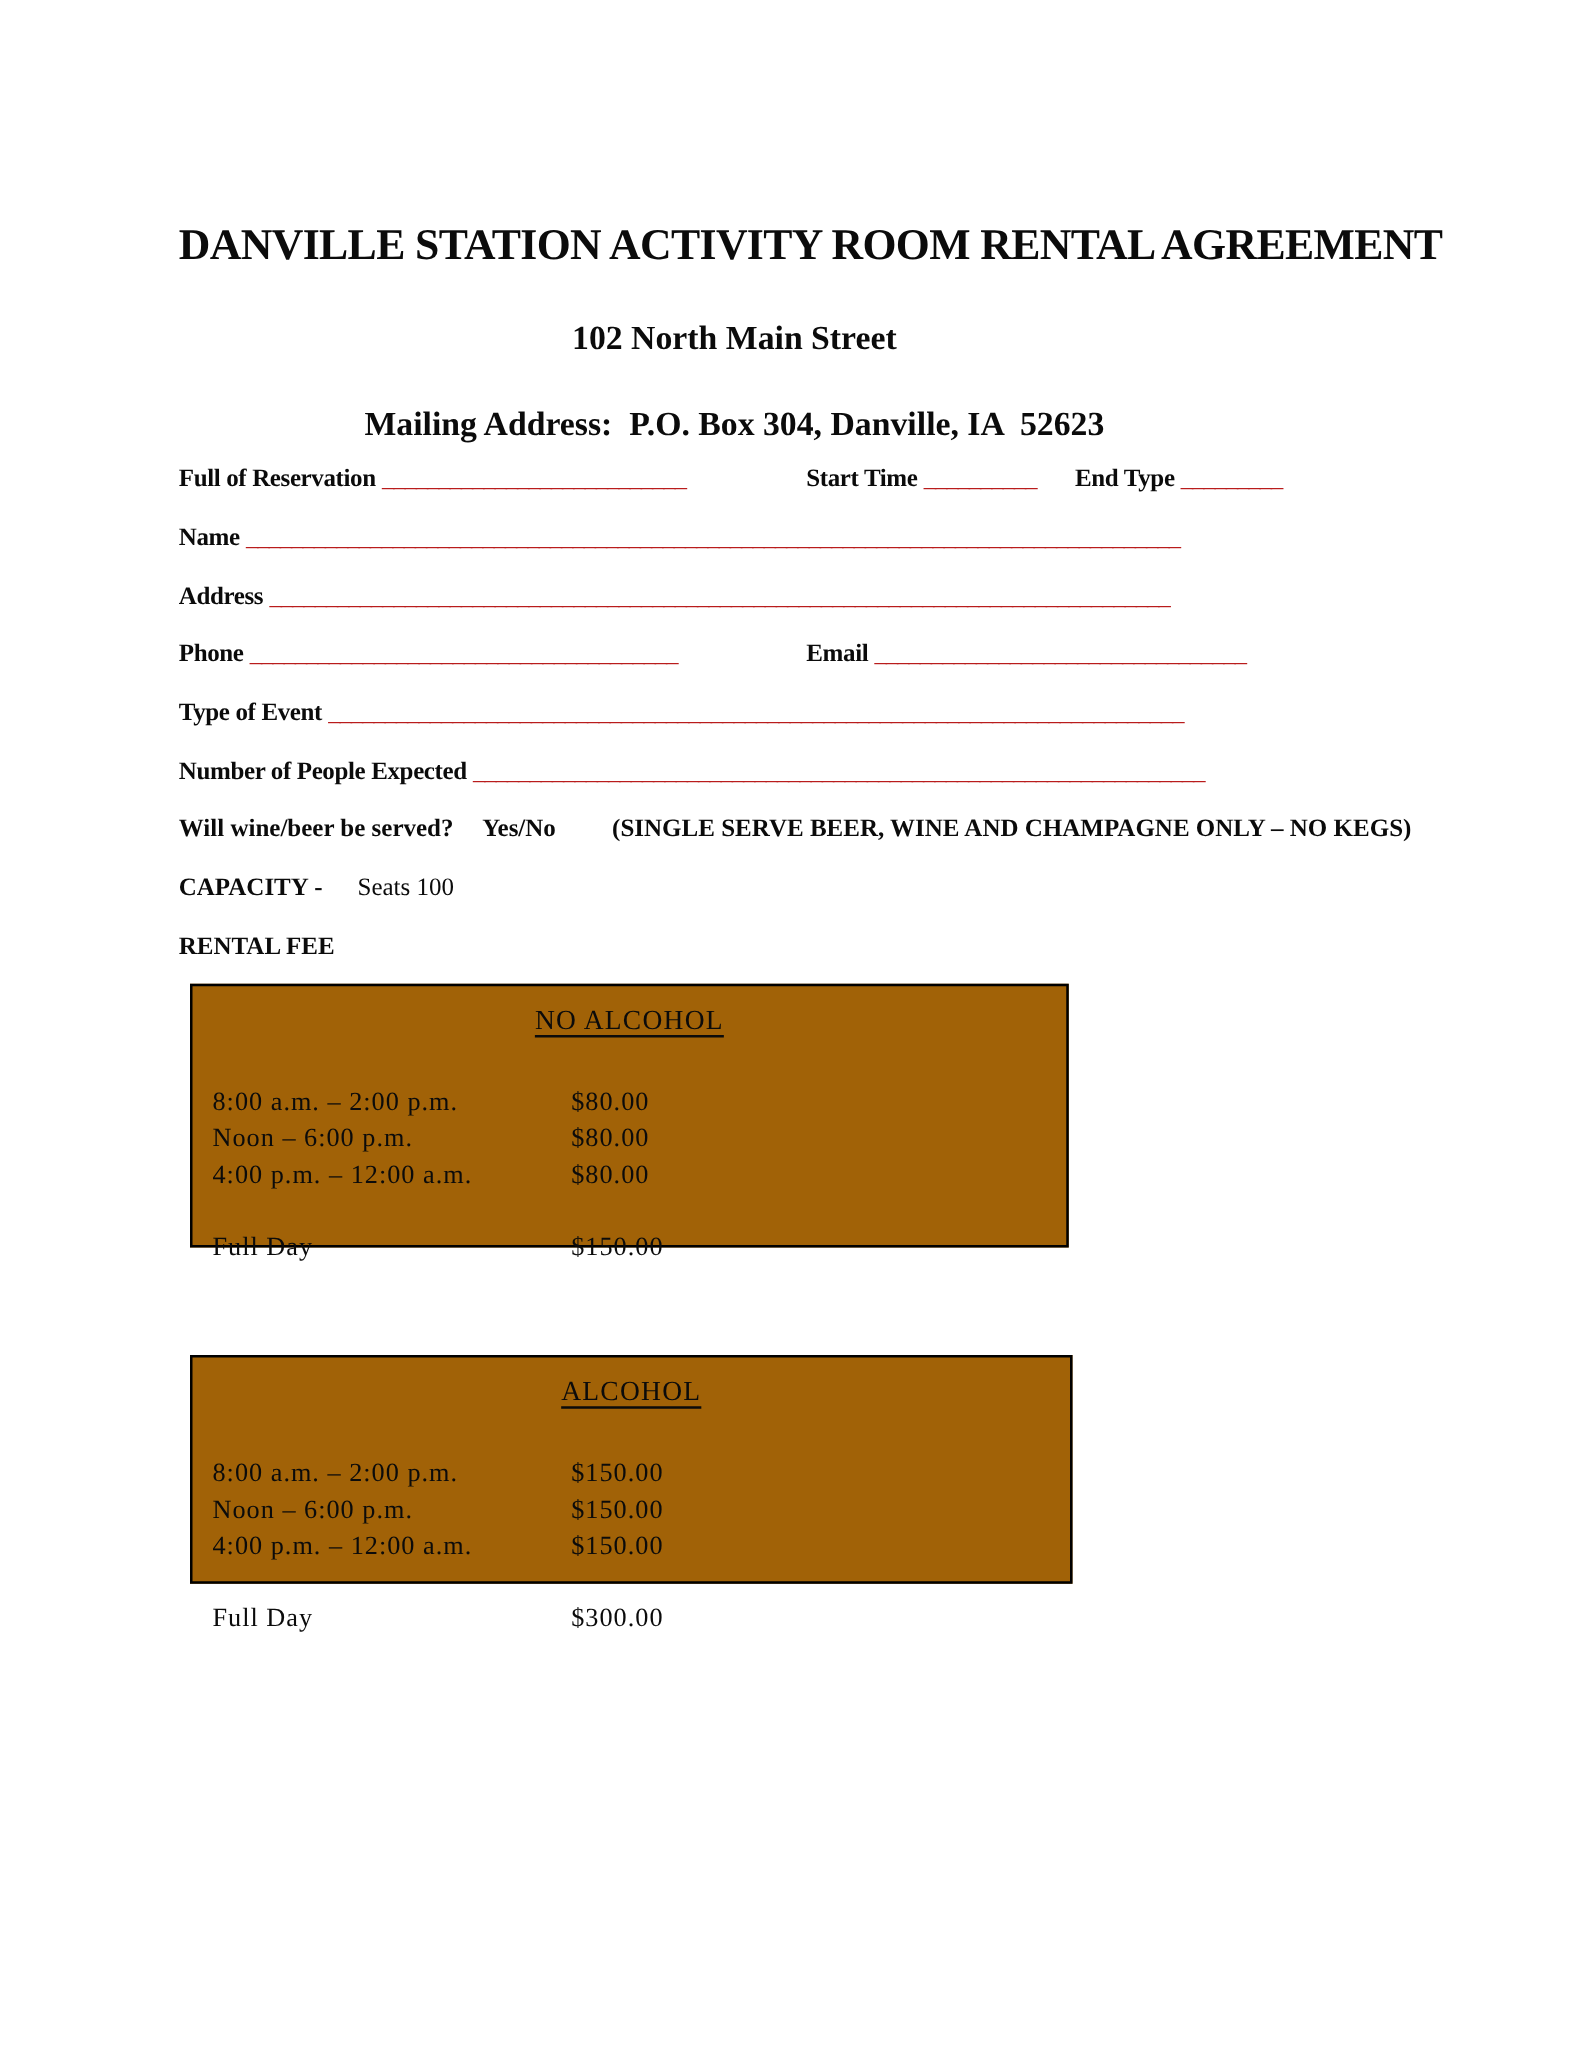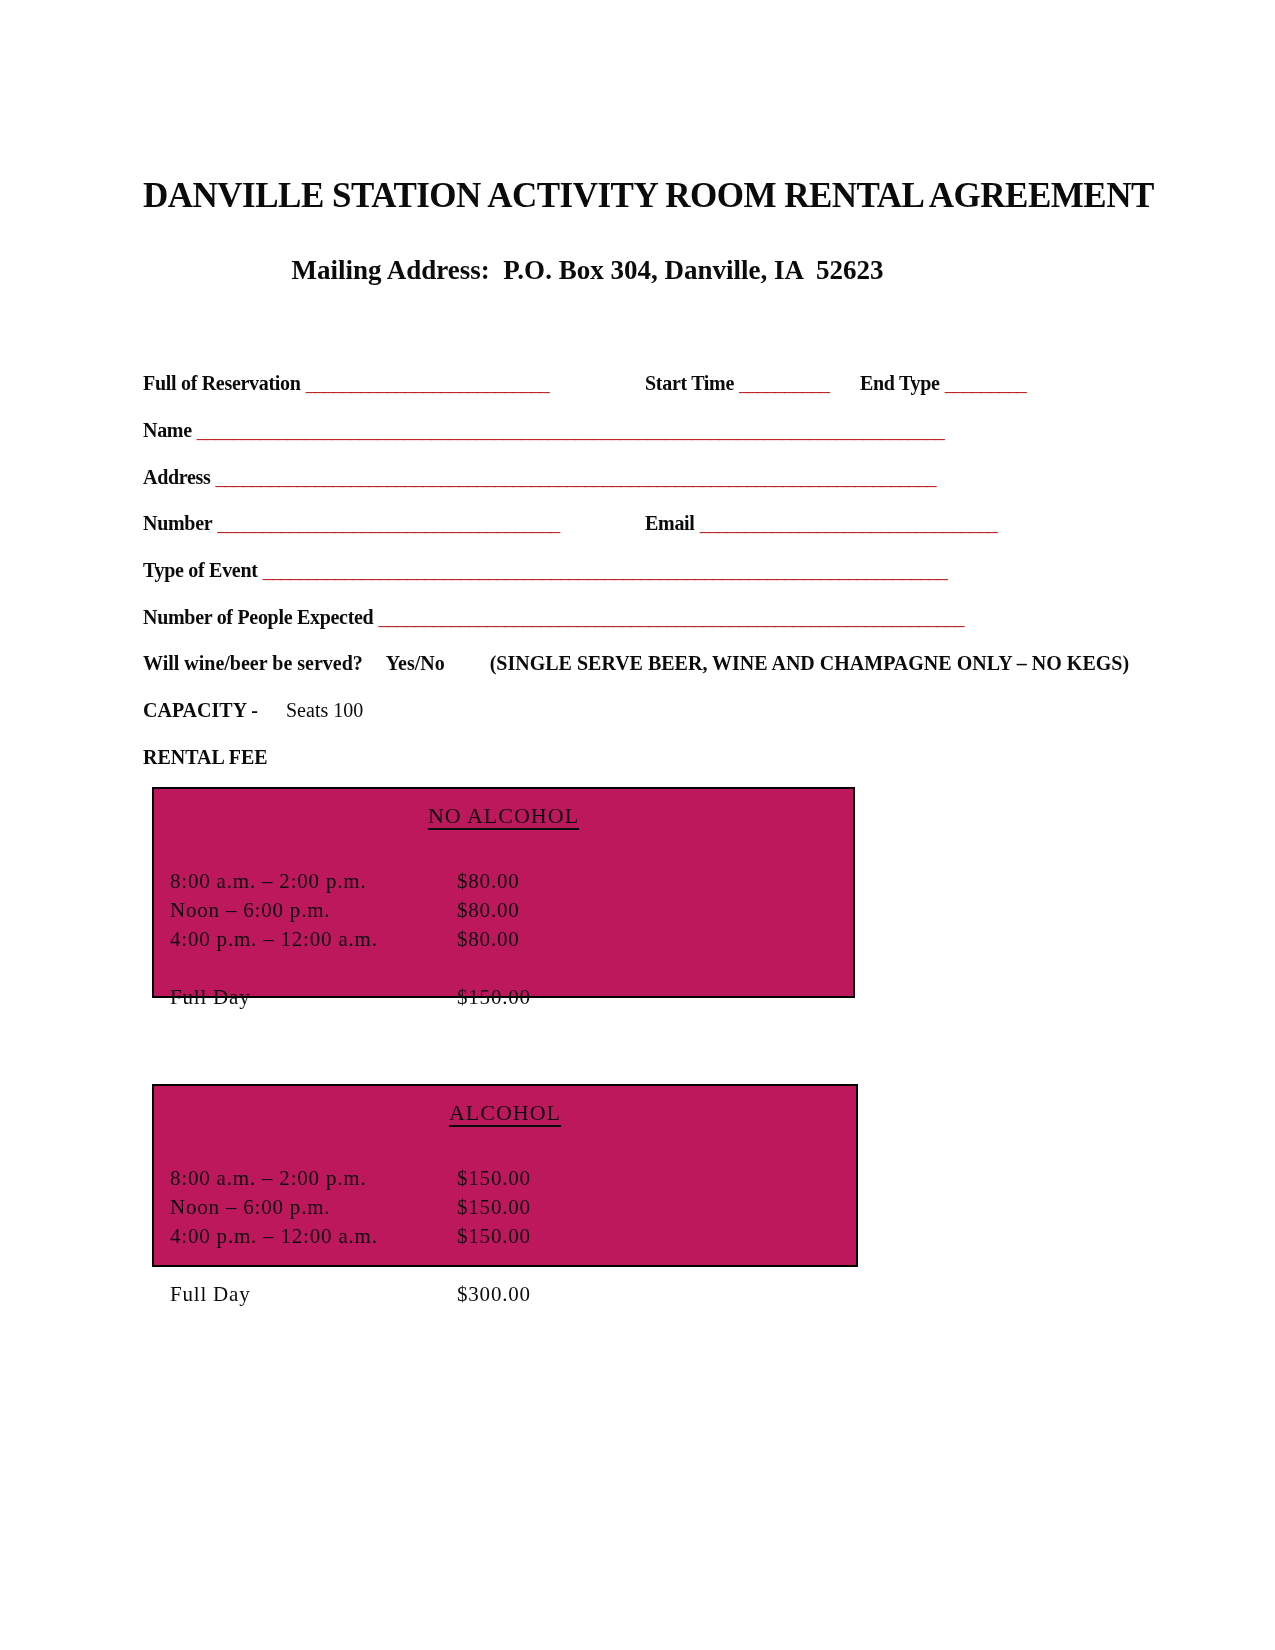--- a/index.html
+++ b/index.html
@@ -35,21 +35,21 @@
   .wine-a { margin-left:18px; }
   .wine-note { font-weight:bold; margin-left:40px; }
   .cap-label { font-weight:bold; }
   .cap-value { font-weight:normal; margin-left:23px; }
   .rental-heading { font-weight:bold; }
 
   
   .feebox {
     position:absolute;
     border:2px solid #000;
-    background:#be185d;
+    background:#a16207;
     font-family:Liberation Serif, serif;
   }
   .feebox-title { text-align:center; margin-top:14px; font-size:22px; letter-spacing:1px; }
   .feebox-title span {
     text-decoration:underline;
     text-decoration-thickness:2px;
     text-underline-offset:5px;
   }
   .fee-rows { margin-top:38px; }
   .fee-row { display:flex; font-size:21px; letter-spacing:0.8px; line-height:29px; }
@@ -58,20 +58,21 @@
   .fee-spacer { height:29px; }
 </style>
 </head>
 <body>
 
 <div class="page">
   <div class="content">
 
     <div class="doc-header">
       <div class="doc-title">DANVILLE STATION ACTIVITY ROOM RENTAL AGREEMENT</div>
+      <div class="doc-sub">102 North Main Street</div>
       <div class="doc-sub">Mailing Address:  P.O. Box 304, Danville, IA  52623</div>
     </div>
 
     <div class="frow" style="top:372px; width:889px;">
       <span class="flabel">Full of Reservation</span>
       <span class="fline">___________________________</span>
       <span class="fgroup" style="left:502px;">
         <span class="flabel">Start Time</span>
         <span class="fline">__________</span>
       </span>
@@ -85,21 +86,21 @@
       <span class="flabel">Name</span>
       <span class="fline">___________________________________________________________________________________</span>
     </div>
 
     <div class="frow" style="top:466px;">
       <span class="flabel">Address</span>
       <span class="fline">________________________________________________________________________________</span>
     </div>
 
     <div class="frow" style="top:512px; width:889px;">
-      <span class="flabel">Number</span>
+      <span class="flabel">Phone</span>
       <span class="fline">______________________________________</span>
       <span class="fgroup" style="left:502px;">
         <span class="flabel">Email</span>
         <span class="fline">_________________________________</span>
       </span>
     </div>
 
     <div class="frow" style="top:559px;">
       <span class="flabel">Type of Event</span>
       <span class="fline">____________________________________________________________________________</span>

